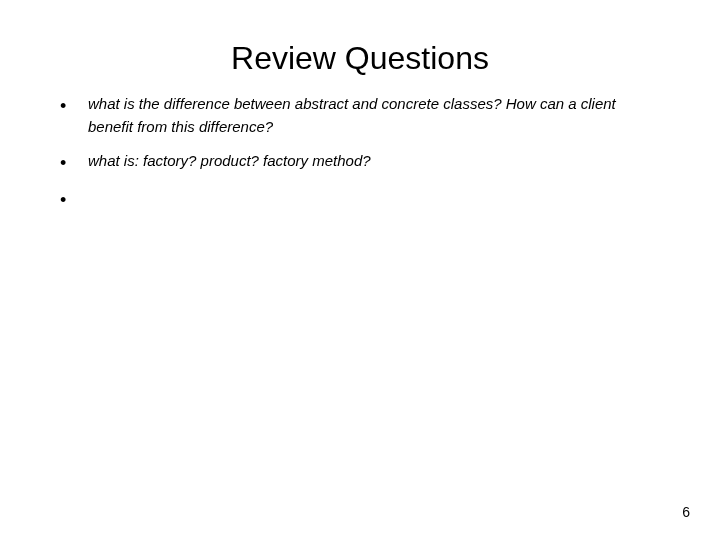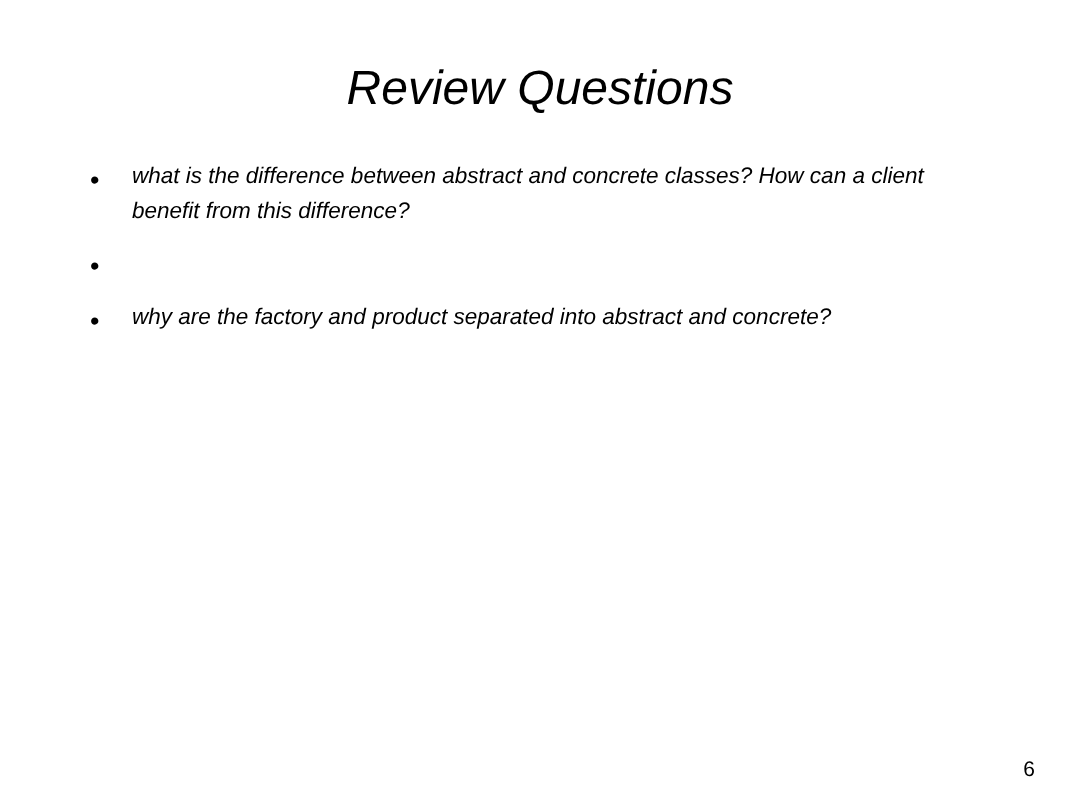--- a/index.html
+++ b/index.html
@@ -24,23 +24,22 @@
       display: flex;
       flex-direction: column;
       position: relative;
     }
 
     .slide-title {
       text-align: center;
       font-size: 32px;
       font-weight: normal;
       color: #000000;
-      margin-bottom: 30px;
+      margin-bottom: 16px;
       font-family: Arial, Helvetica, sans-serif;
-      font-style: italic;
     }
 
     .bullet-list {
       list-style: none;
       padding: 0;
       margin: 0;
     }
 
     .bullet-item {
       display: flex;
@@ -78,21 +77,21 @@
 <div class="slide-container">
   <h1 class="slide-title">Review Questions</h1>
 
   <ul class="bullet-list">
     <li class="bullet-item">
       <span class="bullet-dot">•</span>
       <span class="bullet-text">what is the difference between abstract and concrete classes? How can a client benefit from this difference?</span>
     </li>
     <li class="bullet-item">
       <span class="bullet-dot">•</span>
+      <span class="bullet-text">what is: factory? product? factory method?</span>
     </li>
     <li class="bullet-item">
       <span class="bullet-dot">•</span>
-      <span class="bullet-text">why are the factory and product separated into abstract and concrete?</span>
     </li>
   </ul>
 
   <div class="page-number">6</div>
 </div>
 
 </body></html>

